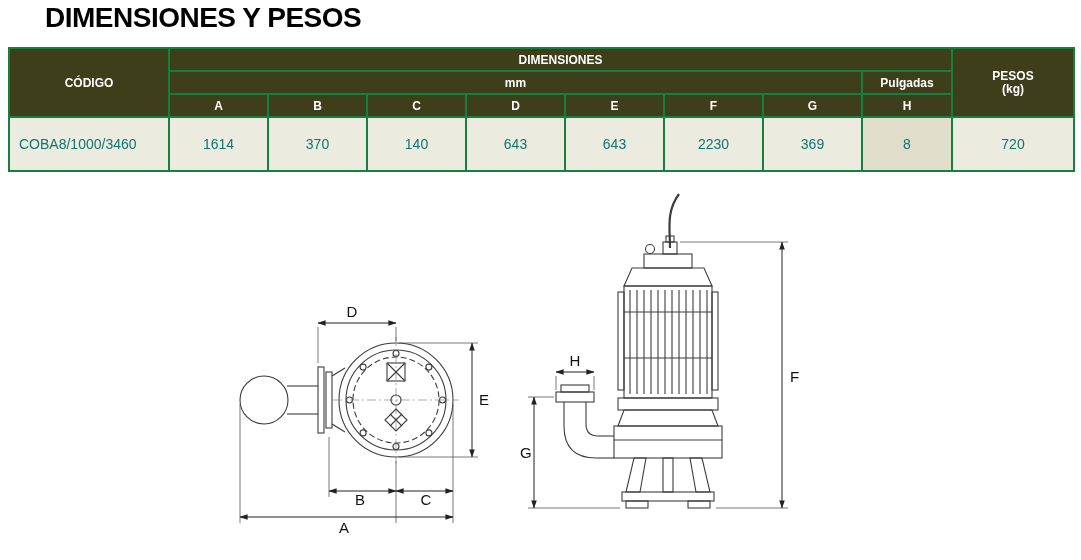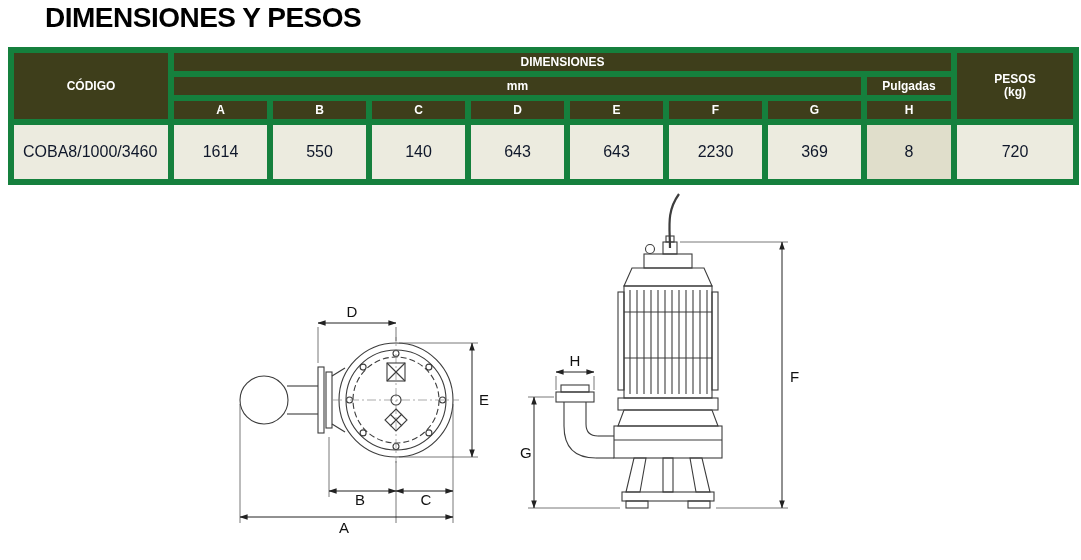--- a/index.html
+++ b/index.html
@@ -17,37 +17,37 @@
     color:#000;
     margin-left:35px;
   }
   table.spec {
     position:absolute; left:8px; top:47px;
     width:1065px;
     border-collapse:collapse;
     table-layout:fixed;
   }
   table.spec th, table.spec td {
-    border:6px solid #15803d;
+    border:2px solid #15803d;
     text-align:center;
     overflow:hidden;
   }
   table.spec thead th {
     background:#3e3e1b;
     color:#ffffff;
     font-size:12px;
     font-weight:700;
     padding:2px 2px;
   }
   table.spec thead tr { height:23px; }
   table.spec tbody tr { height:33px; }
   table.spec tbody td {
     background:#ecebdf;
-    font-size:16px;
-    color:#0f172a;
+    font-size:14px;
+    color:#0f766e;
     padding:18px 4px;
   }
   table.spec tbody td.codigo-cell {
     text-align:left;
     padding-left:9px;
   }
   table.spec tbody td.alt { background:#e0decb; }
   .pesos-head div { line-height:13px; }
 
   .drawing { position:absolute; }
@@ -107,21 +107,21 @@
       <th>E</th>
       <th>F</th>
       <th>G</th>
       <th>H</th>
     </tr>
   </thead>
   <tbody>
     <tr>
       <td class="codigo-cell">COBA8/1000/3460</td>
       <td>1614</td>
-      <td>550</td>
+      <td>370</td>
       <td>140</td>
       <td>643</td>
       <td>643</td>
       <td>2230</td>
       <td>369</td>
       <td class="alt">8</td>
       <td>720</td>
     </tr>
   </tbody>
 </table>

